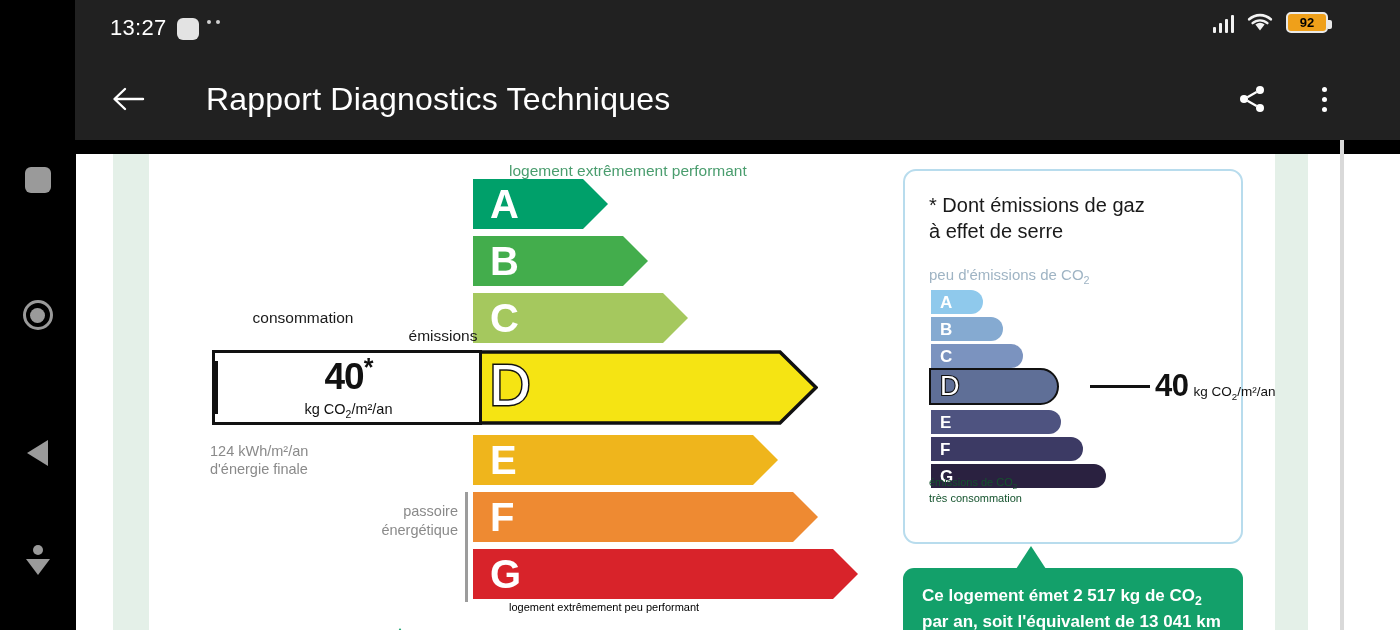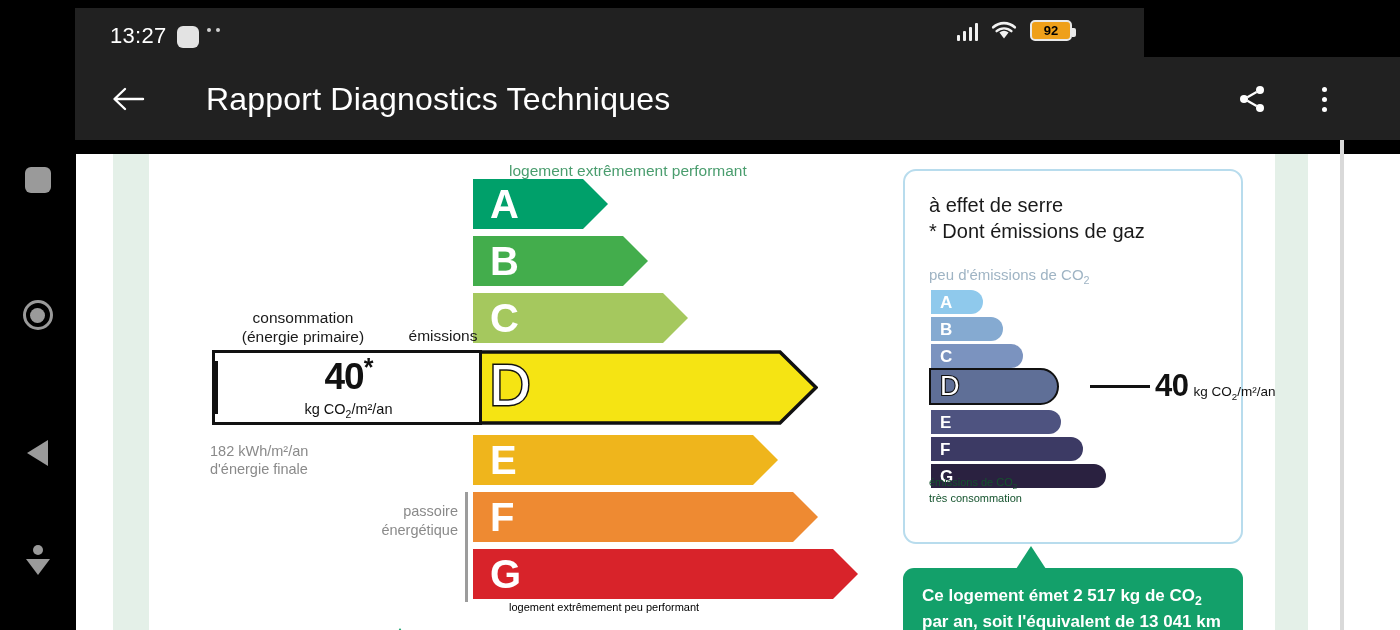--- a/index.html
+++ b/index.html
@@ -12,21 +12,21 @@
 
   
   #navrail { position:absolute; left:0; top:0; width:75px; height:630px; background:#000; z-index:5; }
   .nav-btn { position:absolute; left:0; width:75px; height:60px; display:flex; align-items:center; justify-content:center; }
   .rail-square { width:26px; height:26px; border-radius:6px; background:#9a9a9a; }
   .rail-circle { width:30px; height:30px; border-radius:50%; border:3px solid #9a9a9a;
                  display:flex; align-items:center; justify-content:center; }
   .rail-circle i { display:block; width:15px; height:15px; border-radius:50%; background:#9a9a9a; }
 
   
-  #statusbar { position:absolute; left:75px; top:8px; width:1069px; height:57px; background:#212121; z-index:4; }
+  #statusbar { position:absolute; left:75px; top:0; width:1325px; height:57px; background:#212121; z-index:4; }
   #clock { position:absolute; left:35px; top:15px; font-size:22px; color:#fff; font-weight:500; letter-spacing:.3px; }
   #status-chip { position:absolute; left:102px; top:18px; width:22px; height:22px; border-radius:6px; background:#e3e3e3; }
   #status-dots { position:absolute; left:132px; top:20px; display:flex; gap:5px; }
   #status-dots i { width:4px; height:4px; border-radius:50%; background:#d0d0d0; display:block; }
   #sb-right { position:absolute; right:72px; top:12px; display:flex; align-items:center; gap:13px; }
   .bars { display:flex; align-items:flex-end; gap:2.5px; height:20px; }
   .bars i { width:3.5px; background:#f2f2f2; display:block; border-radius:1px; }
   .battery { position:relative; width:42px; height:21px; border:2px solid #e9e9e9; border-radius:5px;
              display:flex; align-items:center; justify-content:center; background:#efa01a; }
   .battery:after { content:""; position:absolute; right:-6px; top:6px; width:4px; height:9px;
@@ -216,51 +216,50 @@
         </div>
         <svg class="tip" width="25" height="50" viewBox="0 0 25 50">
           <path d="M0 0 L25 25 L0 50 Z" fill="#d8232a"></path>
           </svg>
       </div>
 
       <div class="dpe-bot-label">logement extrêmement peu performant</div>
 
       <div id="lbl-conso">
         <div>consommation</div>
-        <div>(énergie primaire)</div>
       </div>
       <div id="lbl-emis">émissions</div>
 
       <div id="value-box">
         <div class="vsep"></div>
         <div class="vcell">
           <div class="num">
             <span>40</span><span class="star">*</span>
           </div>
           <div class="unit"><span>kg CO</span><span class="sub">2</span><span>/m²/an</span></div>
         </div>
       </div>
 
       <div id="lbl-final">
-        <div>182 kWh/m²/an</div>
+        <div>124 kWh/m²/an</div>
         <div>d'énergie finale</div>
       </div>
 
       <div id="lbl-pass">
         <div>passoire</div>
         <div>énergétique</div>
       </div>
       <div id="pass-rule"></div>
       <div id="green-ptr"></div>
     </div>
 
     <div id="ges">
       <div id="ges-title">
+        <div>* Dont émissions de gaz</div>
         <div>à effet de serre</div>
-        <div>* Dont émissions de gaz</div>
       </div>
       <div id="ges-sub"><span>peu d'émissions de CO</span><span class="sub">2</span></div>
 
       <div class="gbar" id="g-A" style="width:52px;background:#8fc9ec">
         <span>A</span>
         </div>
       <div class="gbar" id="g-B" style="width:72px;background:#85aad1">
         <span>B</span>
         </div>
       <div class="gbar" id="g-C" style="width:92px;background:#7b93bf">

